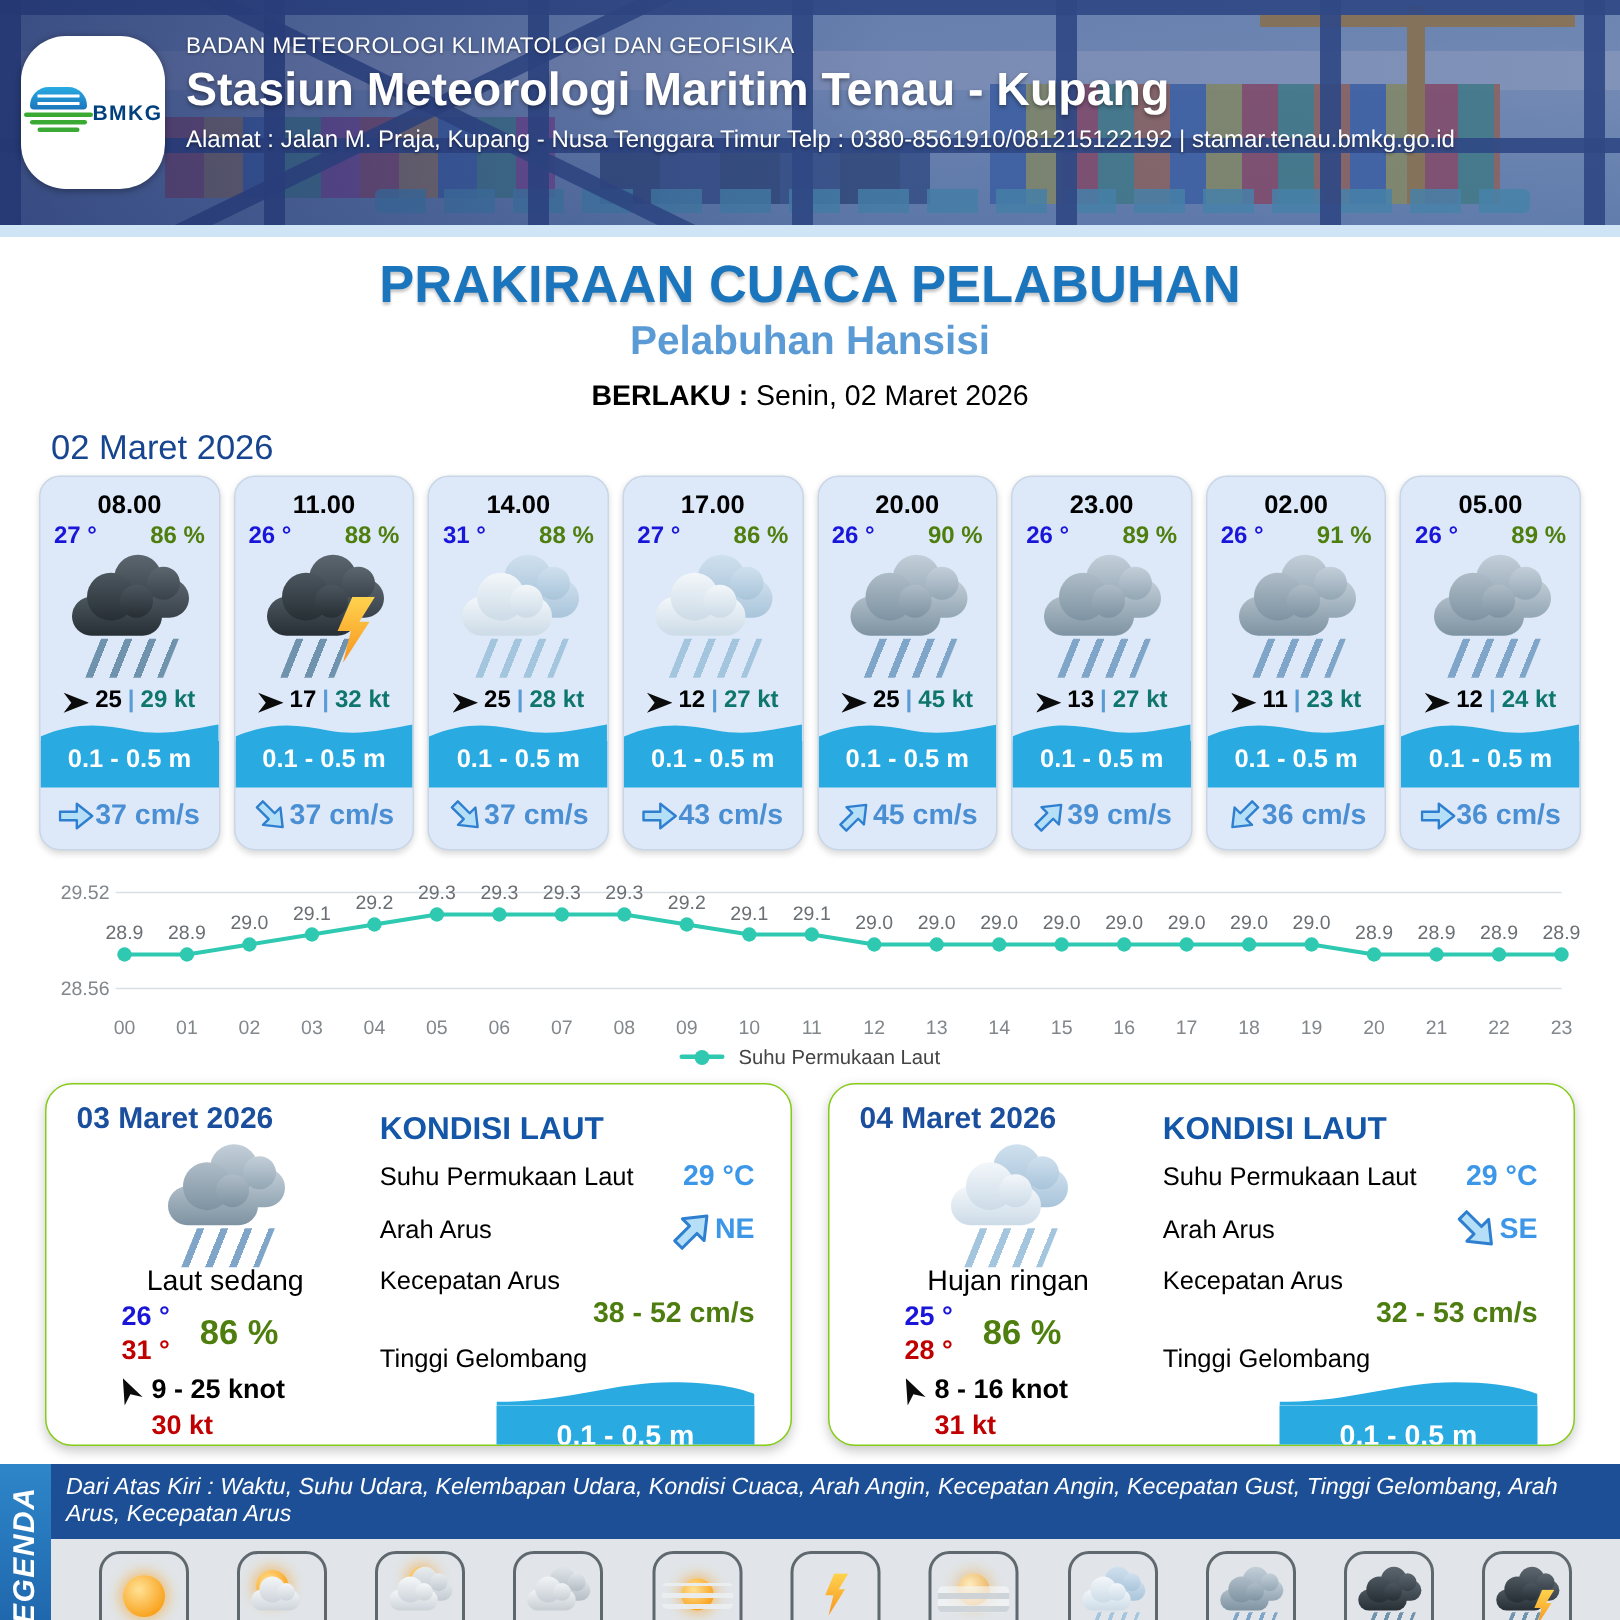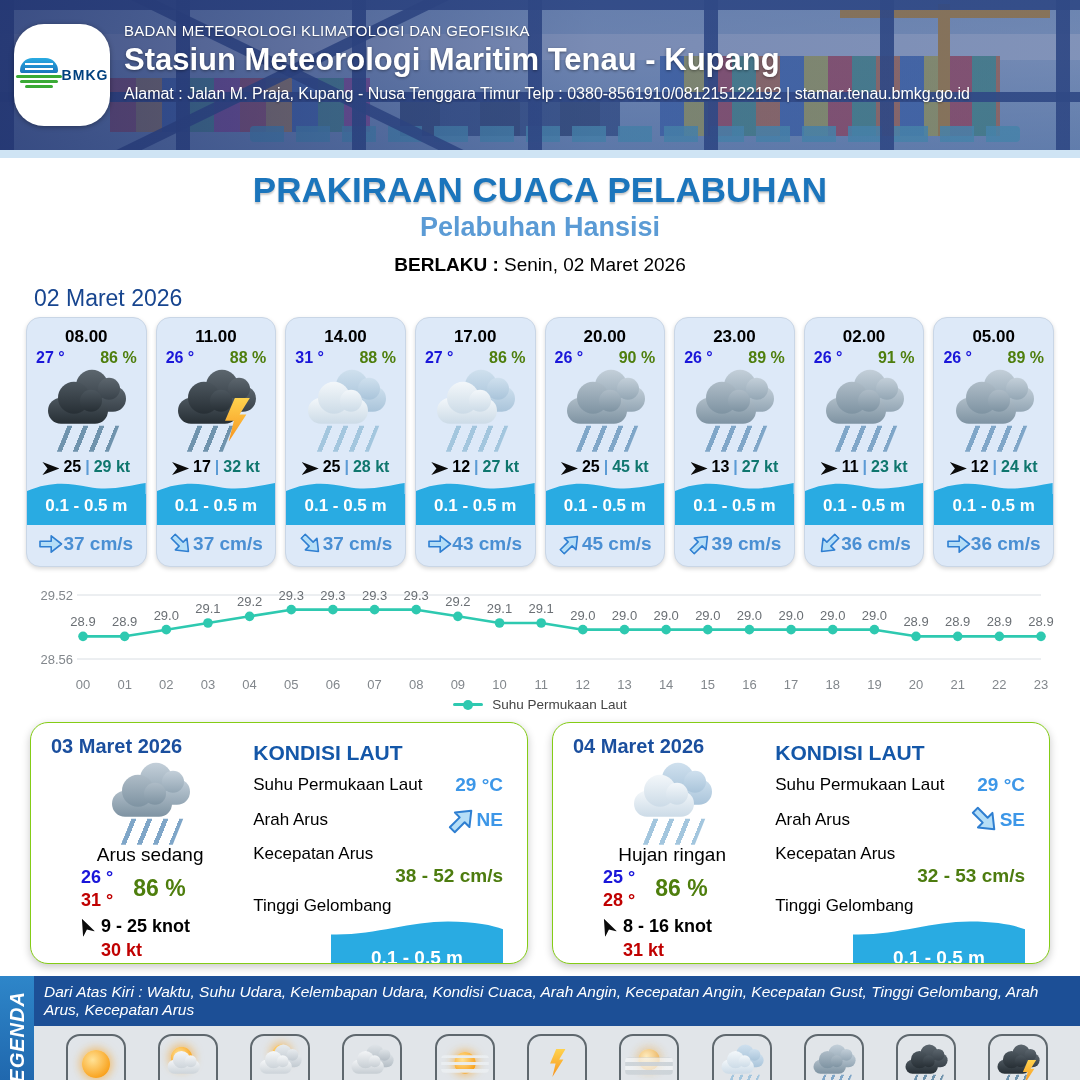--- a/index.html
+++ b/index.html
@@ -587,21 +587,21 @@
         <div class="ddate">03 Maret 2026</div>
         <div class="dicon">
           <span class="wx big t-hujan-sedang">
 
             <i class="cloud c2"></i>
             <i class="cloud c1"></i>
             <i class="rain"></i>
 
           </span>
         </div>
-        <div class="dcond">Arus sedang</div>
+        <div class="dcond">Laut sedang</div>
         <div class="dtemps">
           <div class="dtcol">
             <span class="tmin">26 °</span>
             <span class="tmax">31 °</span>
           </div>
           <span class="dhum">86 %</span>
         </div>
         <div class="dwind">
           <span class="dart tilt"></span>
           <span>9 - 25 knot</span>

